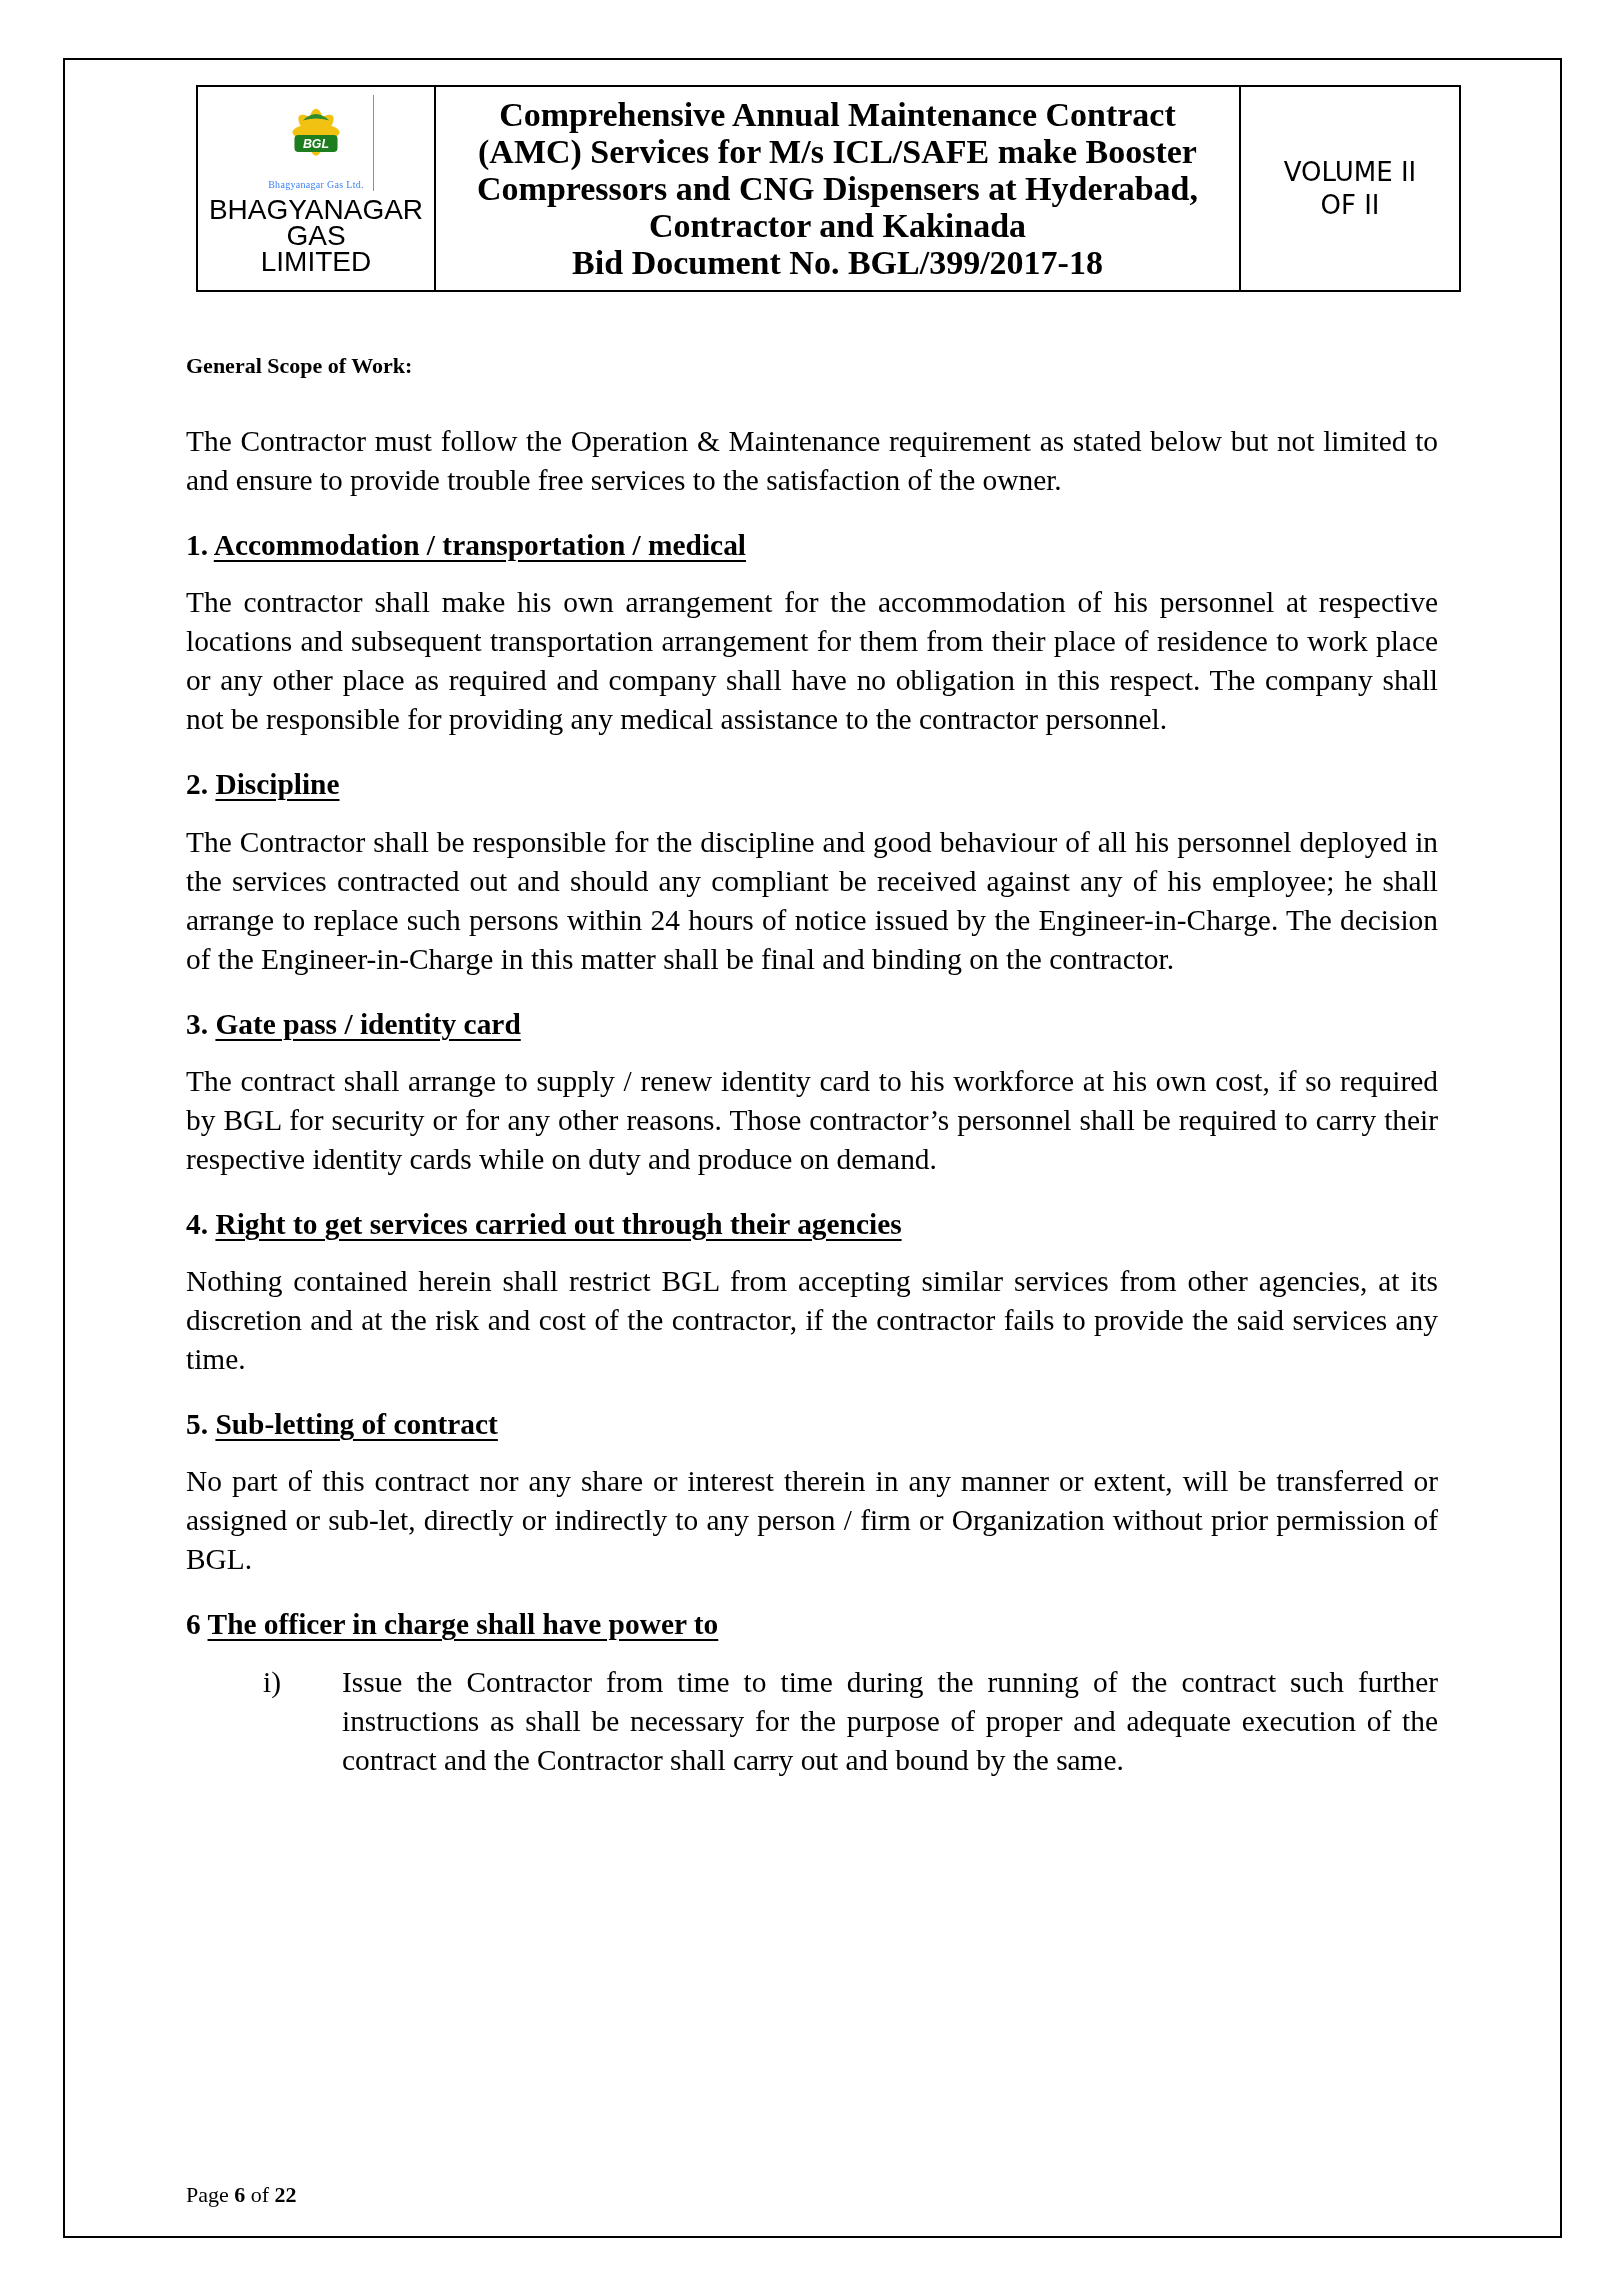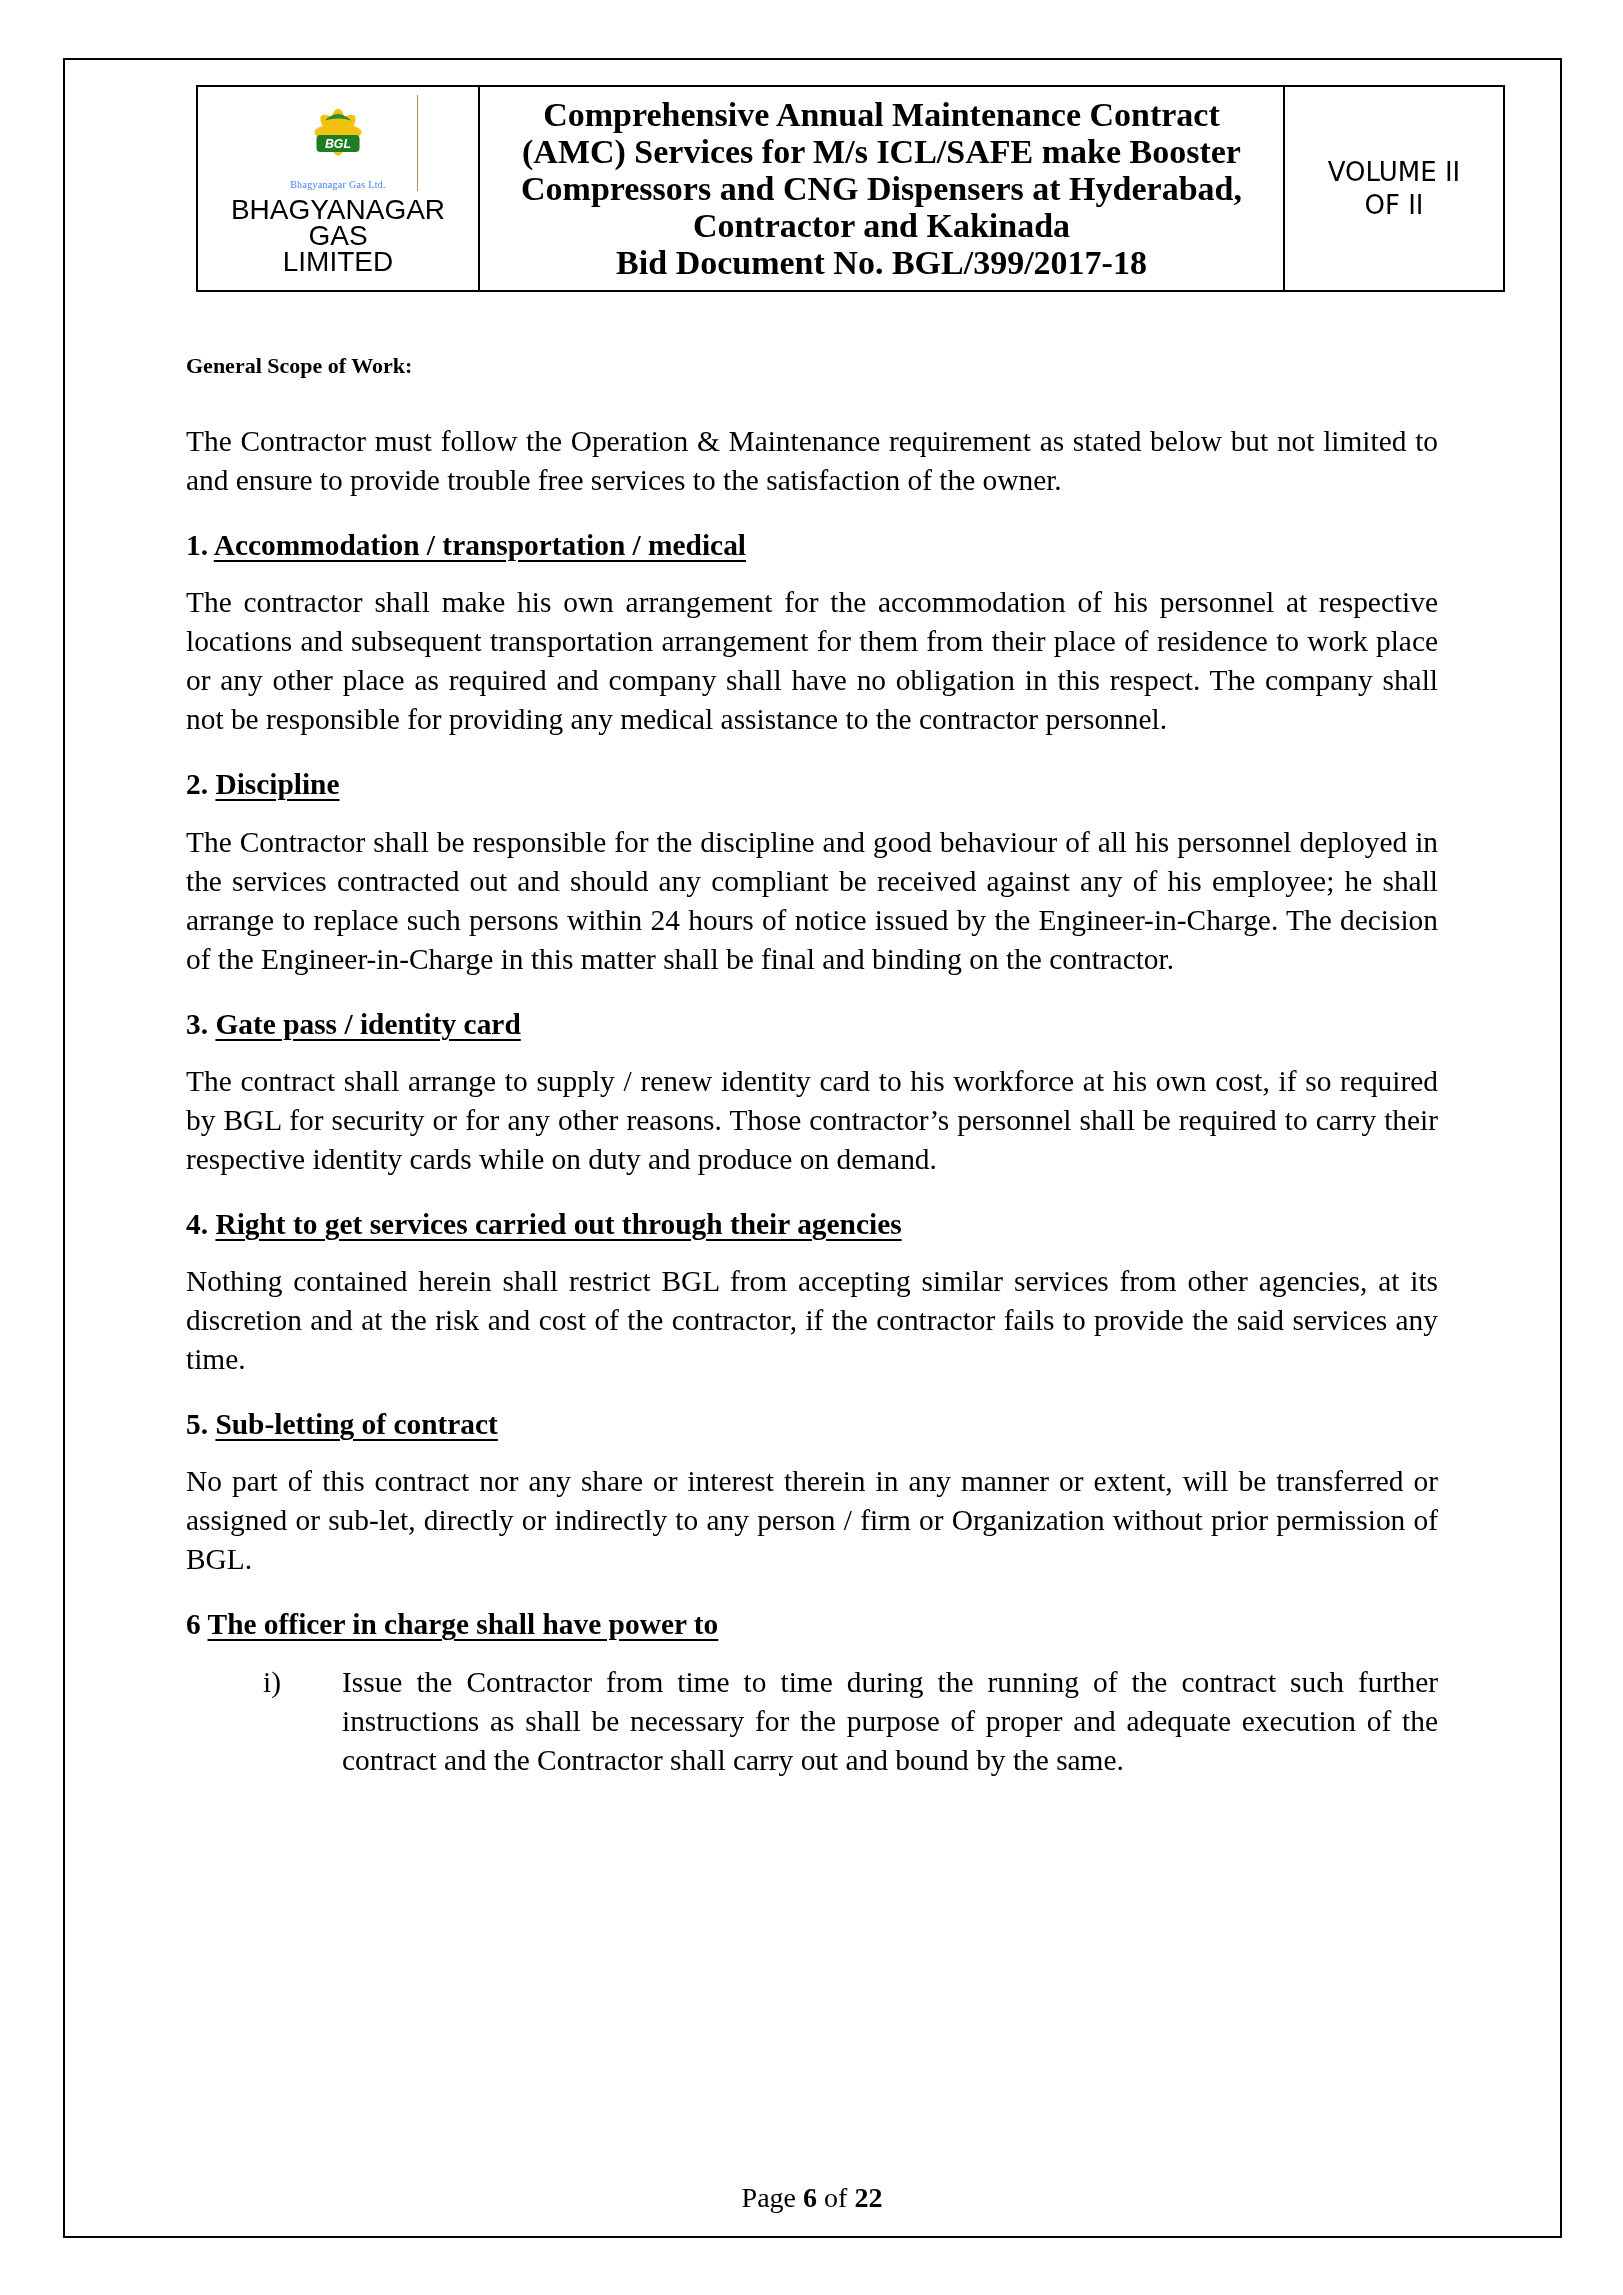--- a/index.html
+++ b/index.html
@@ -25,21 +25,21 @@
     left: 196px; top: 85px;
     width: 1239px;
     border-collapse: collapse;
     table-layout: fixed;
   }
   .header-table td {
     border: 2px solid #000;
     vertical-align: middle;
     text-align: center;
   }
-  .logo-cell { width: 282px; padding: 6.5px 3.9px 7.9px; position: relative; }
+  .logo-cell { width: 238px; padding: 6.5px 3.9px 7.9px; position: relative; }
   .title-cell { width: 805px; padding: 9.2px 15.7px; }
   .volume-cell { width: 220px; padding: 6.5px; }
   .logo-rule {
     position: absolute; right: 60px; top: 7.9px;
     width: 1.3px; height: 96px; background: #a98a6a;
   }
   .logo-svg { display: block; margin: 0 auto; width: 98px; height: 77px; }
   .logo-caption {
     font-family: "Liberation Serif", serif;
     font-size: 10px; color: #3b82f6; letter-spacing: 0.3px;
@@ -86,22 +86,22 @@
   }
   .list-item { display: flex; margin-bottom: 26px; line-height: 39px; }
   .list-item:last-child { margin-bottom: 0; }
   .list-marker { flex: 0 0 79px; margin-left: 77px; }
   .list-text { flex: 1 1 auto; text-align: justify; }
   
   .footer {
     position: absolute;
     left: 186px; top: 2182px;
     width: 1252px;
-    text-align: center;
-    font-size: 28px;
+    text-align: left;
+    font-size: 22px;
   }
   .footer b { font-weight: bold; }
 </style>
 </head>
 <body>
 
 <div class="page-border"></div>
 
 <table class="header-table">
   <tbody>

